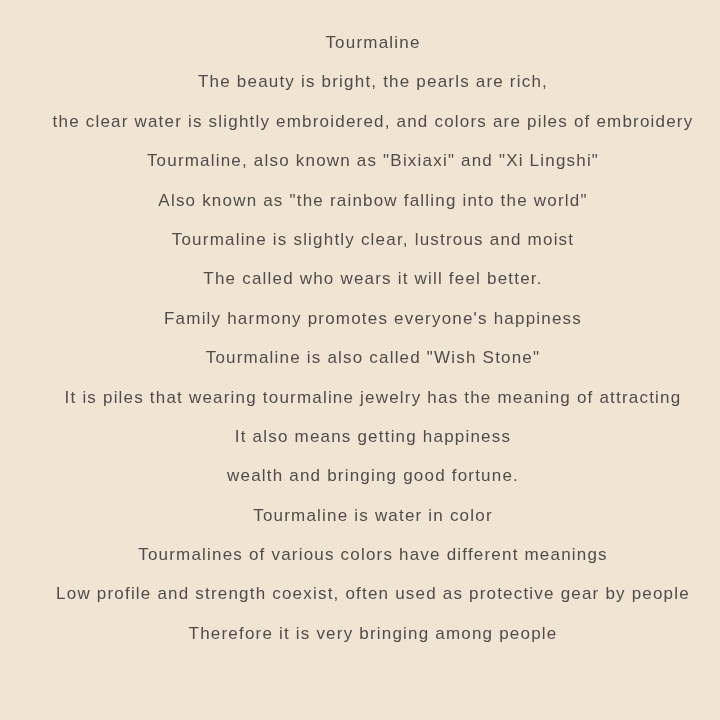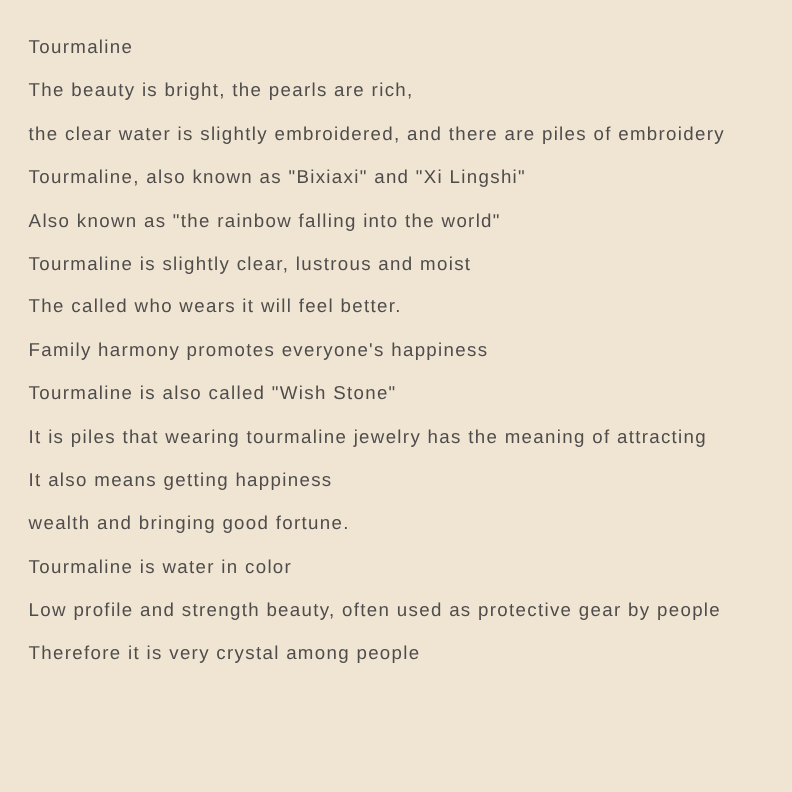--- a/index.html
+++ b/index.html
@@ -16,39 +16,41 @@
     width: 720px;
     height: 720px;
     box-sizing: border-box;
     padding-top: 23px;
     padding-left: 26px;
   }
   .line {
     margin: 0;
     height: 39.4px;
     line-height: 39.4px;
+    text-align: center;
     font-family: "Liberation Sans", sans-serif;
     font-size: 17px;
     letter-spacing: 1.2px;
     color: #4f4d4b;
     white-space: nowrap;
   }
 </style>
 </head>
 <body>
 
 <main class="page">
   <p class="line">Tourmaline</p>
   <p class="line">The beauty is bright, the pearls are rich,</p>
-  <p class="line">the clear water is slightly embroidered, and there are piles of embroidery</p>
+  <p class="line">the clear water is slightly embroidered, and colors are piles of embroidery</p>
   <p class="line">Tourmaline, also known as "Bixiaxi" and "Xi Lingshi"</p>
   <p class="line">Also known as "the rainbow falling into the world"</p>
   <p class="line">Tourmaline is slightly clear, lustrous and moist</p>
   <p class="line">The called who wears it will feel better.</p>
   <p class="line">Family harmony promotes everyone's happiness</p>
   <p class="line">Tourmaline is also called "Wish Stone"</p>
   <p class="line">It is piles that wearing tourmaline jewelry has the meaning of attracting</p>
   <p class="line">It also means getting happiness</p>
   <p class="line">wealth and bringing good fortune.</p>
   <p class="line">Tourmaline is water in color</p>
-  <p class="line">Low profile and strength beauty, often used as protective gear by people</p>
-  <p class="line">Therefore it is very crystal among people</p>
+  <p class="line">Tourmalines of various colors have different meanings</p>
+  <p class="line">Low profile and strength coexist, often used as protective gear by people</p>
+  <p class="line">Therefore it is very bringing among people</p>
 </main>
 
 </body></html>

